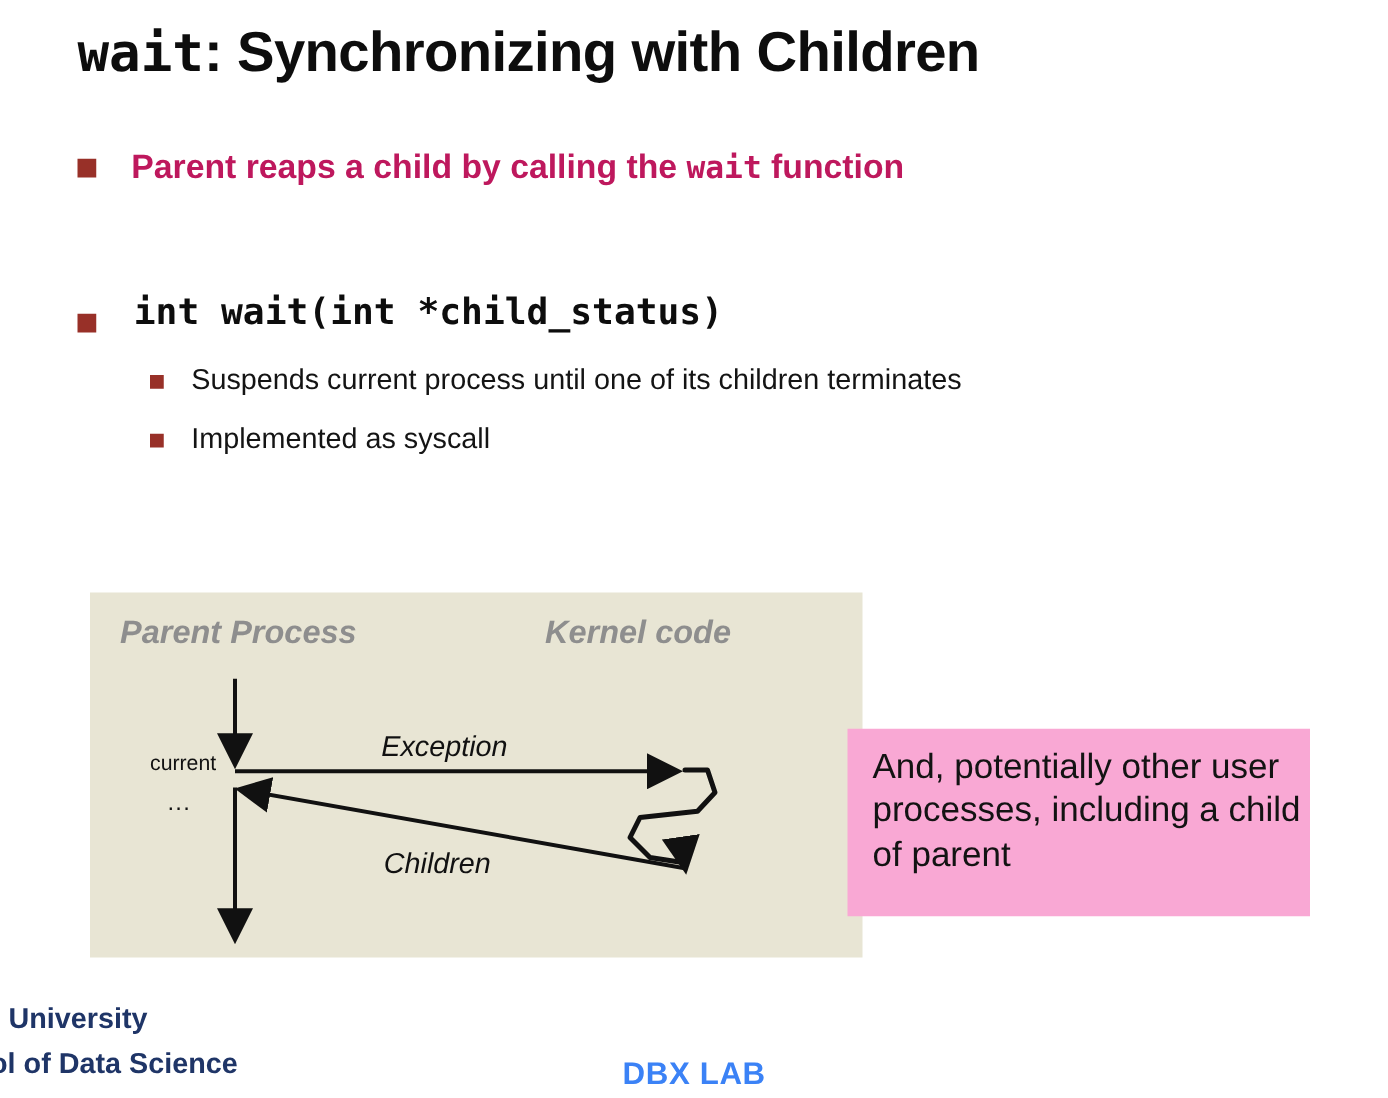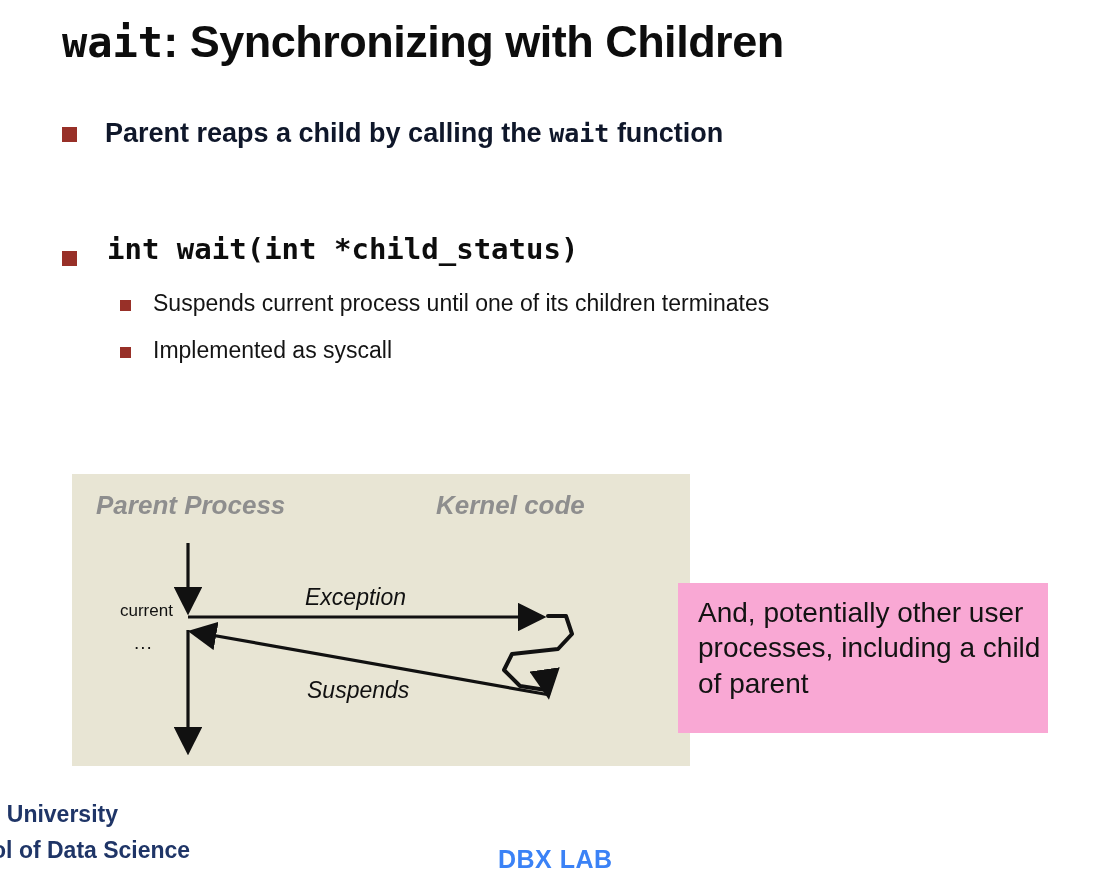--- a/index.html
+++ b/index.html
@@ -51,21 +51,21 @@
     flex: 0 0 auto;
   }
   .sq.lvl1 { width: 15px; height: 15px; background: #983028; }
   .sq.lvl2 { width: 11px; height: 11px; background: #983028; }
 
   .b1 { left: 62px; top: 118px; }
   .b1 .txt {
     margin-left: 28px;
     font-size: 27px;
     font-weight: bold;
-    color: #0f172a;
+    color: #be185d;
     white-space: nowrap;
   }
   .b1 .txt .mono {
     font-family: "DejaVu Sans Mono", "Liberation Mono", monospace;
     font-weight: bold;
     font-size: 25px;
   }
 
   .b2 { left: 62px; top: 232px; align-items: flex-end; }
   .b2 .txt {
@@ -211,21 +211,21 @@
     <span class="sq lvl2"></span>
     <span class="txt">Implemented as syscall</span>
   </div>
 
   <div class="diagram">
     <div class="diag-label lbl-parent">Parent Process</div>
     <div class="diag-label lbl-kernel">Kernel code</div>
     <div class="small-lbl lbl-syscall">current</div>
     <div class="small-lbl lbl-dots">...</div>
     <div class="arrow-lbl lbl-exception">Exception</div>
-    <div class="arrow-lbl lbl-returns">Suspends</div>
+    <div class="arrow-lbl lbl-returns">Children</div>
 
     <svg class="diag-svg" viewBox="0 0 618 292">
       <defs>
         <marker id="ah" markerWidth="9" markerHeight="9" refX="7" refY="4.5" orient="auto" markerUnits="strokeWidth">
           <path d="M0,0 L9,4.5 L0,9 z" fill="#111111"></path>
         </marker>
       </defs>
 
       <line x1="116" y1="69" x2="116" y2="135" stroke="#111111" stroke-width="3.2" marker-end="url(#ah)"></line>
 

